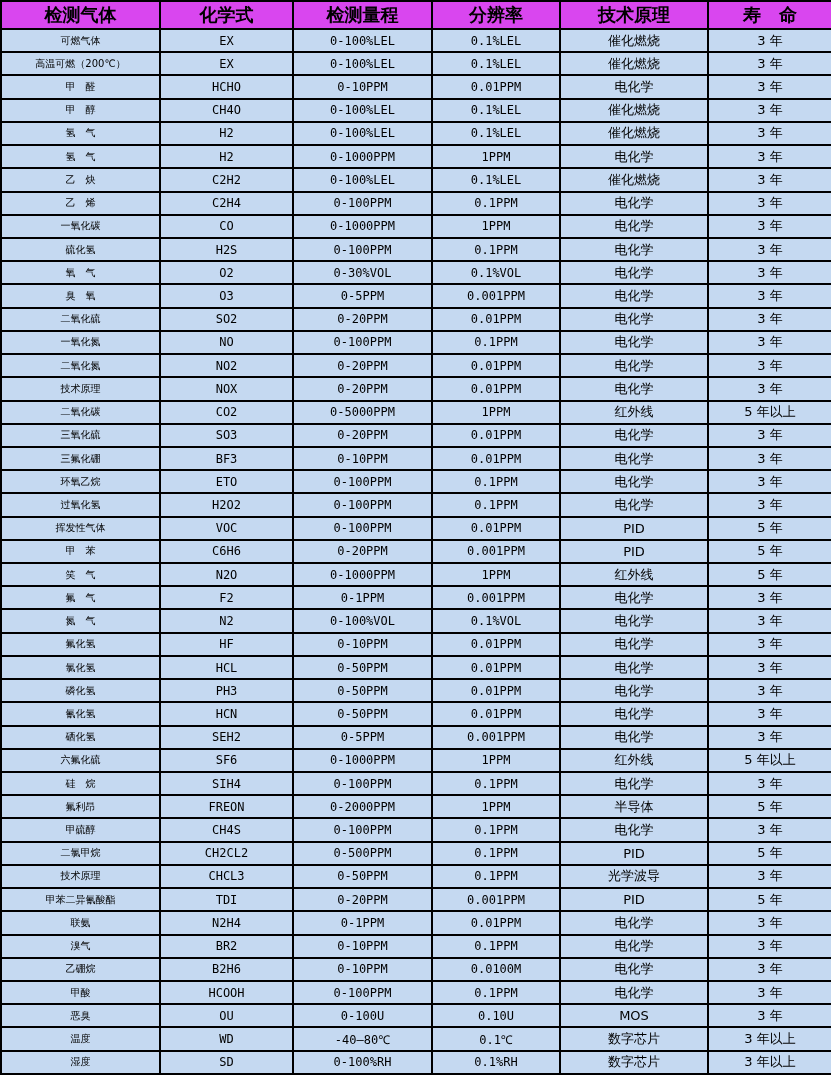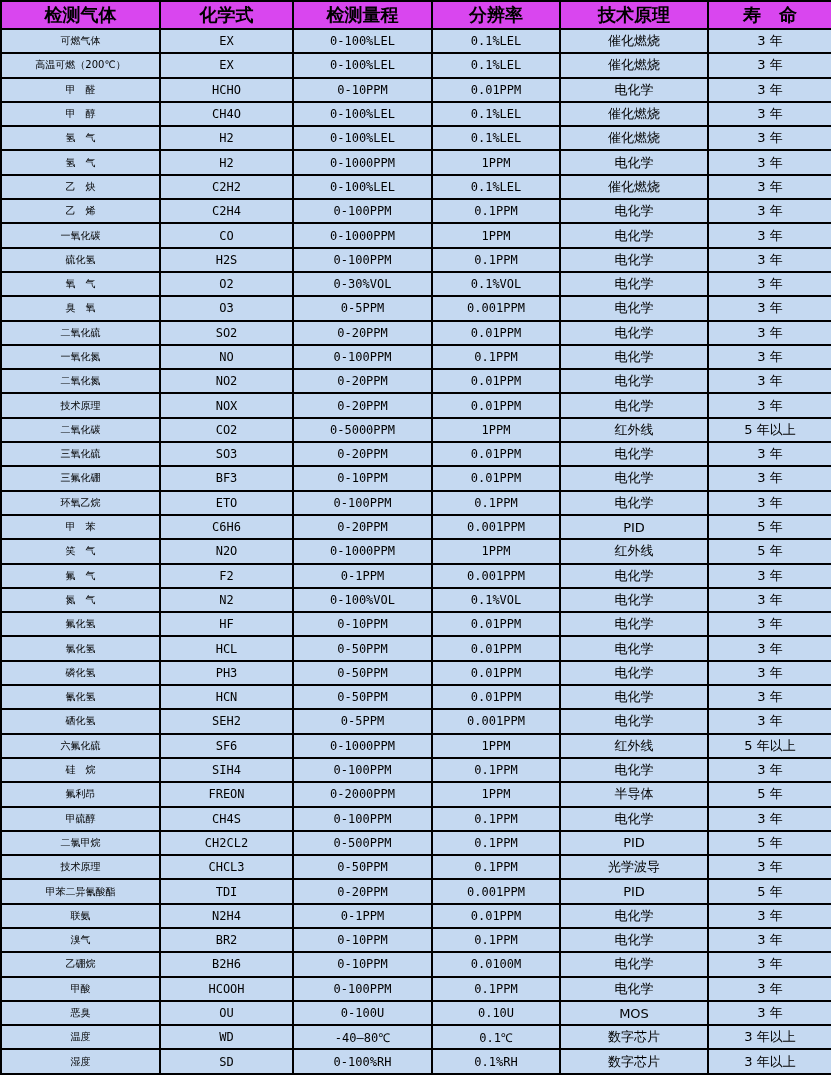--- a/index.html
+++ b/index.html
@@ -222,20 +222,36 @@
       </tr>
       <tr>
         <td class="col-0">环氧乙烷</td>
         <td class="col-1">ETO</td>
         <td class="col-2">0-100PPM</td>
         <td class="col-3">0.1PPM</td>
         <td class="col-4">电化学</td>
         <td class="col-5">3 年</td>
       </tr>
       <tr>
+        <td class="col-0">过氧化氢</td>
+        <td class="col-1">H2O2</td>
+        <td class="col-2">0-100PPM</td>
+        <td class="col-3">0.1PPM</td>
+        <td class="col-4">电化学</td>
+        <td class="col-5">3 年</td>
+      </tr>
+      <tr>
+        <td class="col-0">挥发性气体</td>
+        <td class="col-1">VOC</td>
+        <td class="col-2">0-100PPM</td>
+        <td class="col-3">0.01PPM</td>
+        <td class="col-4">PID</td>
+        <td class="col-5">5 年</td>
+      </tr>
+      <tr>
         <td class="col-0">甲　苯</td>
         <td class="col-1">C6H6</td>
         <td class="col-2">0-20PPM</td>
         <td class="col-3">0.001PPM</td>
         <td class="col-4">PID</td>
         <td class="col-5">5 年</td>
       </tr>
       <tr>
         <td class="col-0">笑　气</td>
         <td class="col-1">N2O</td>

